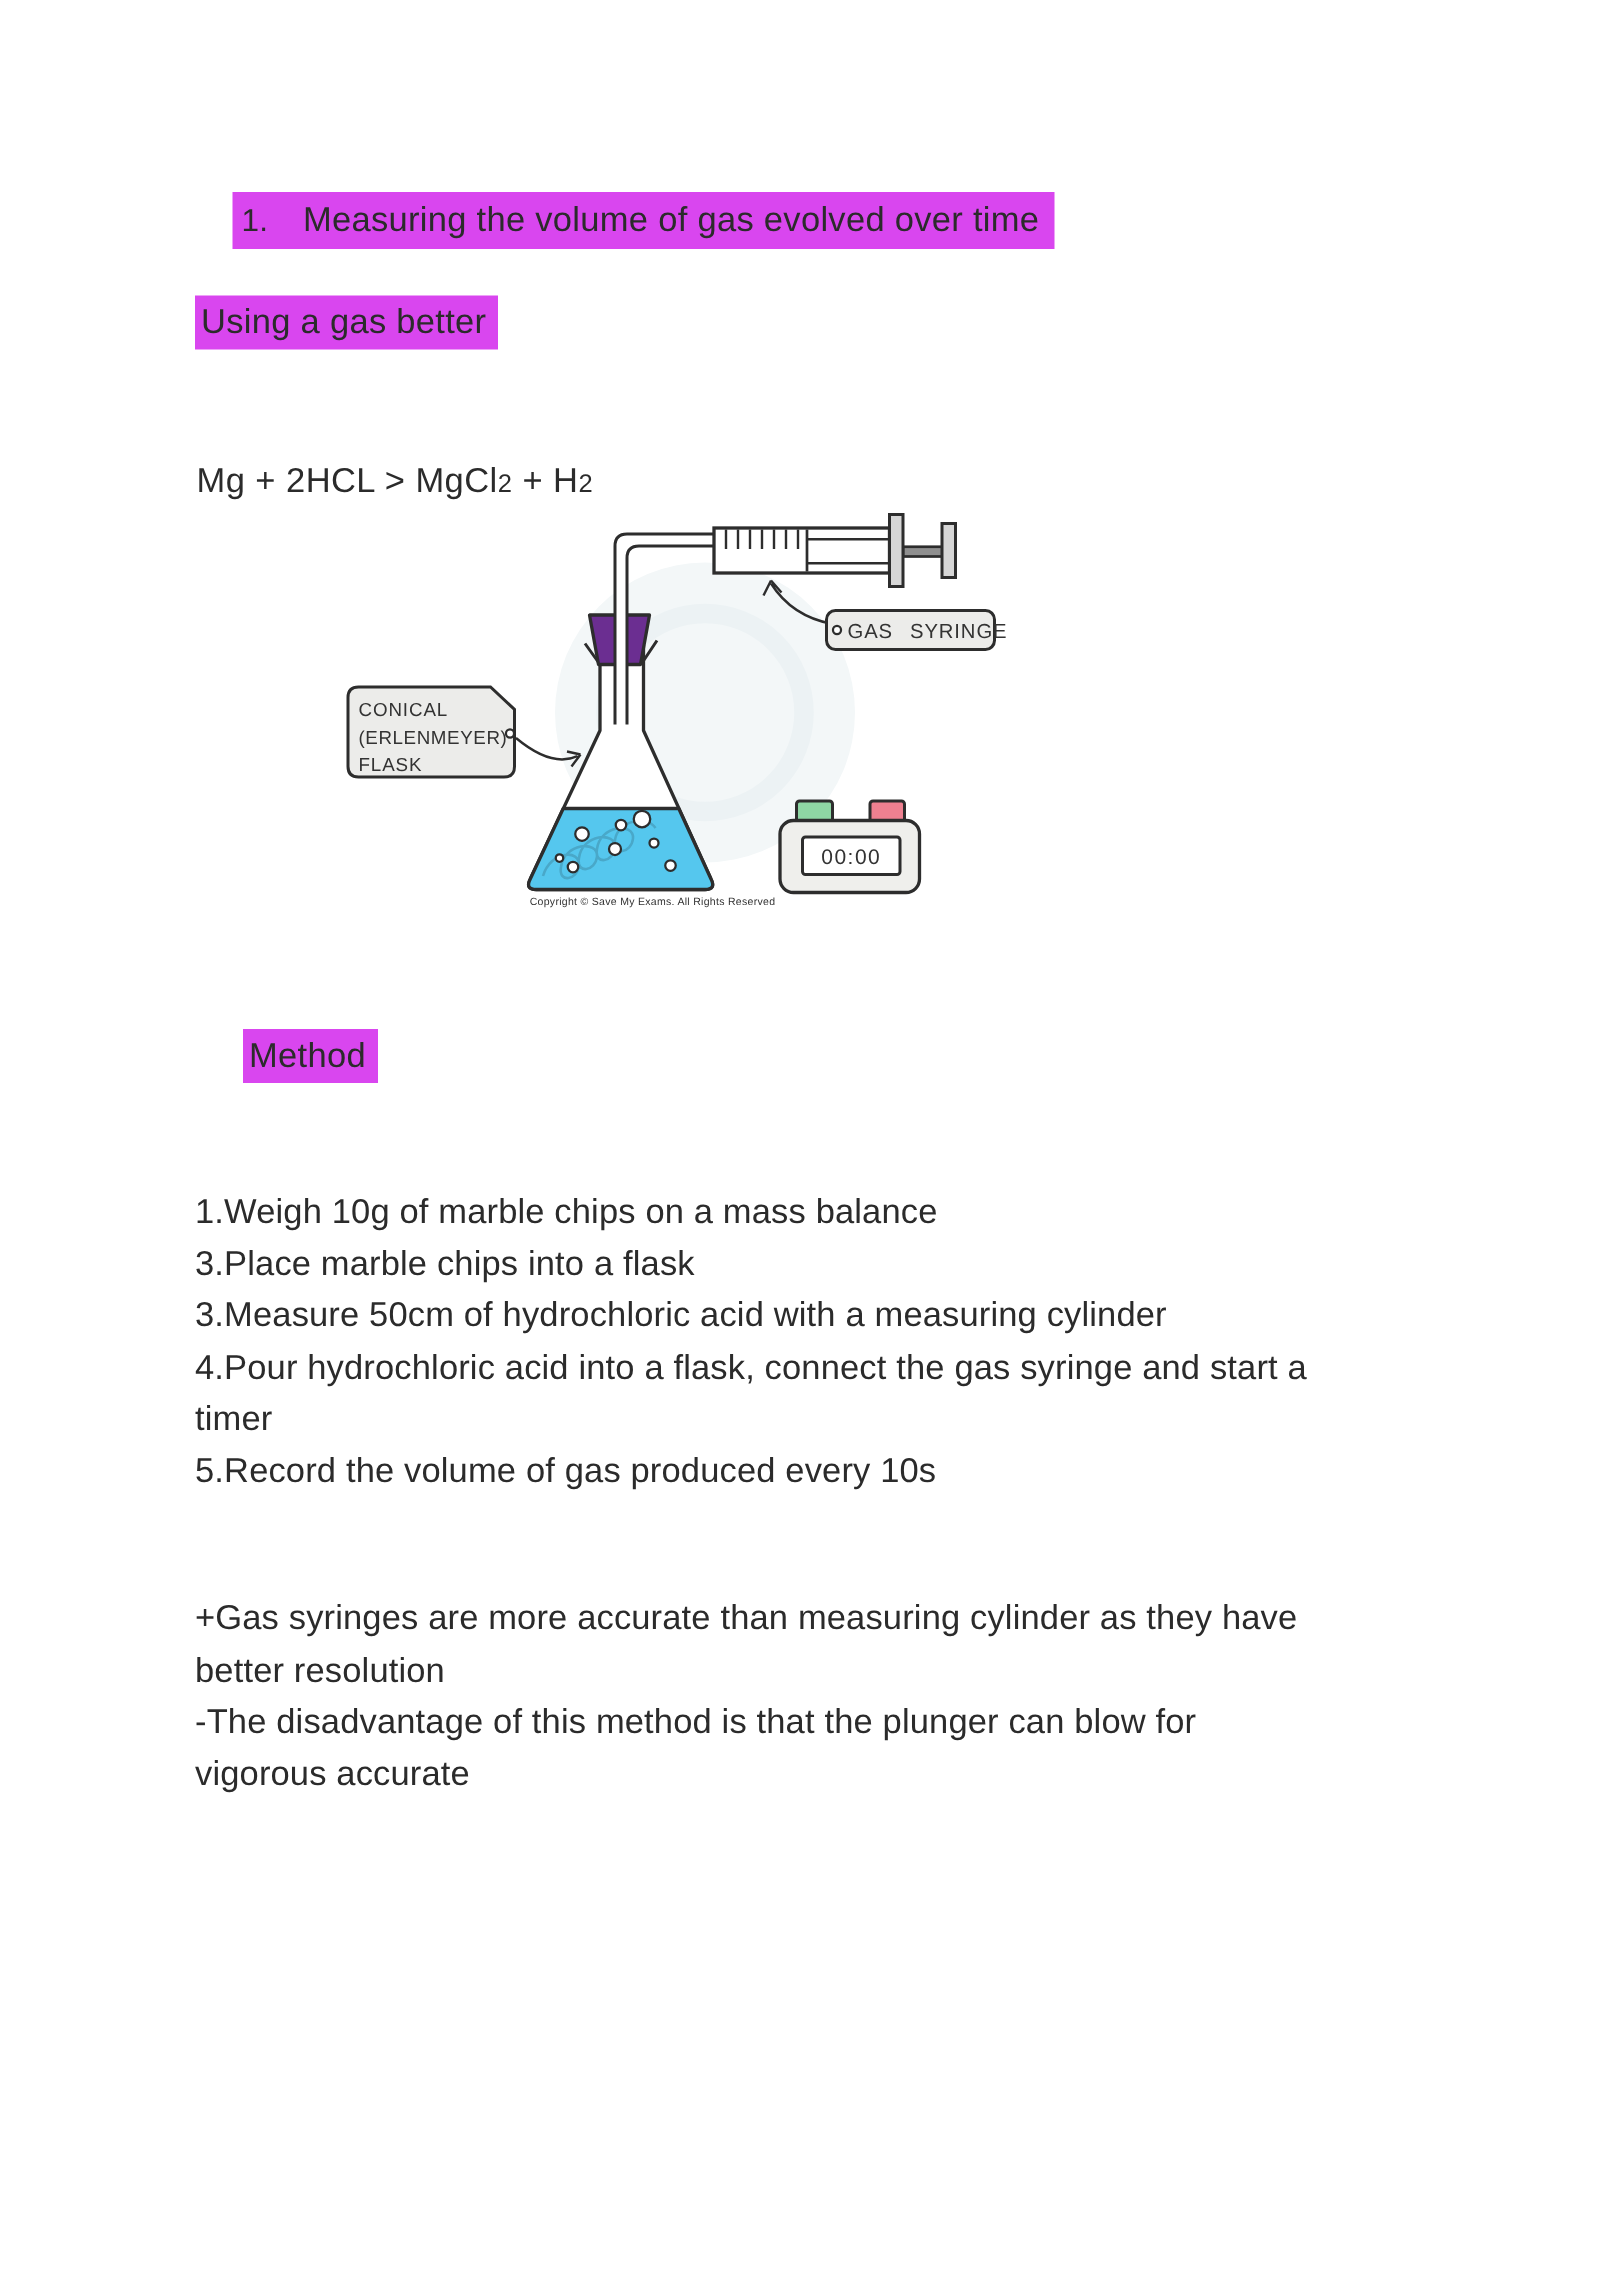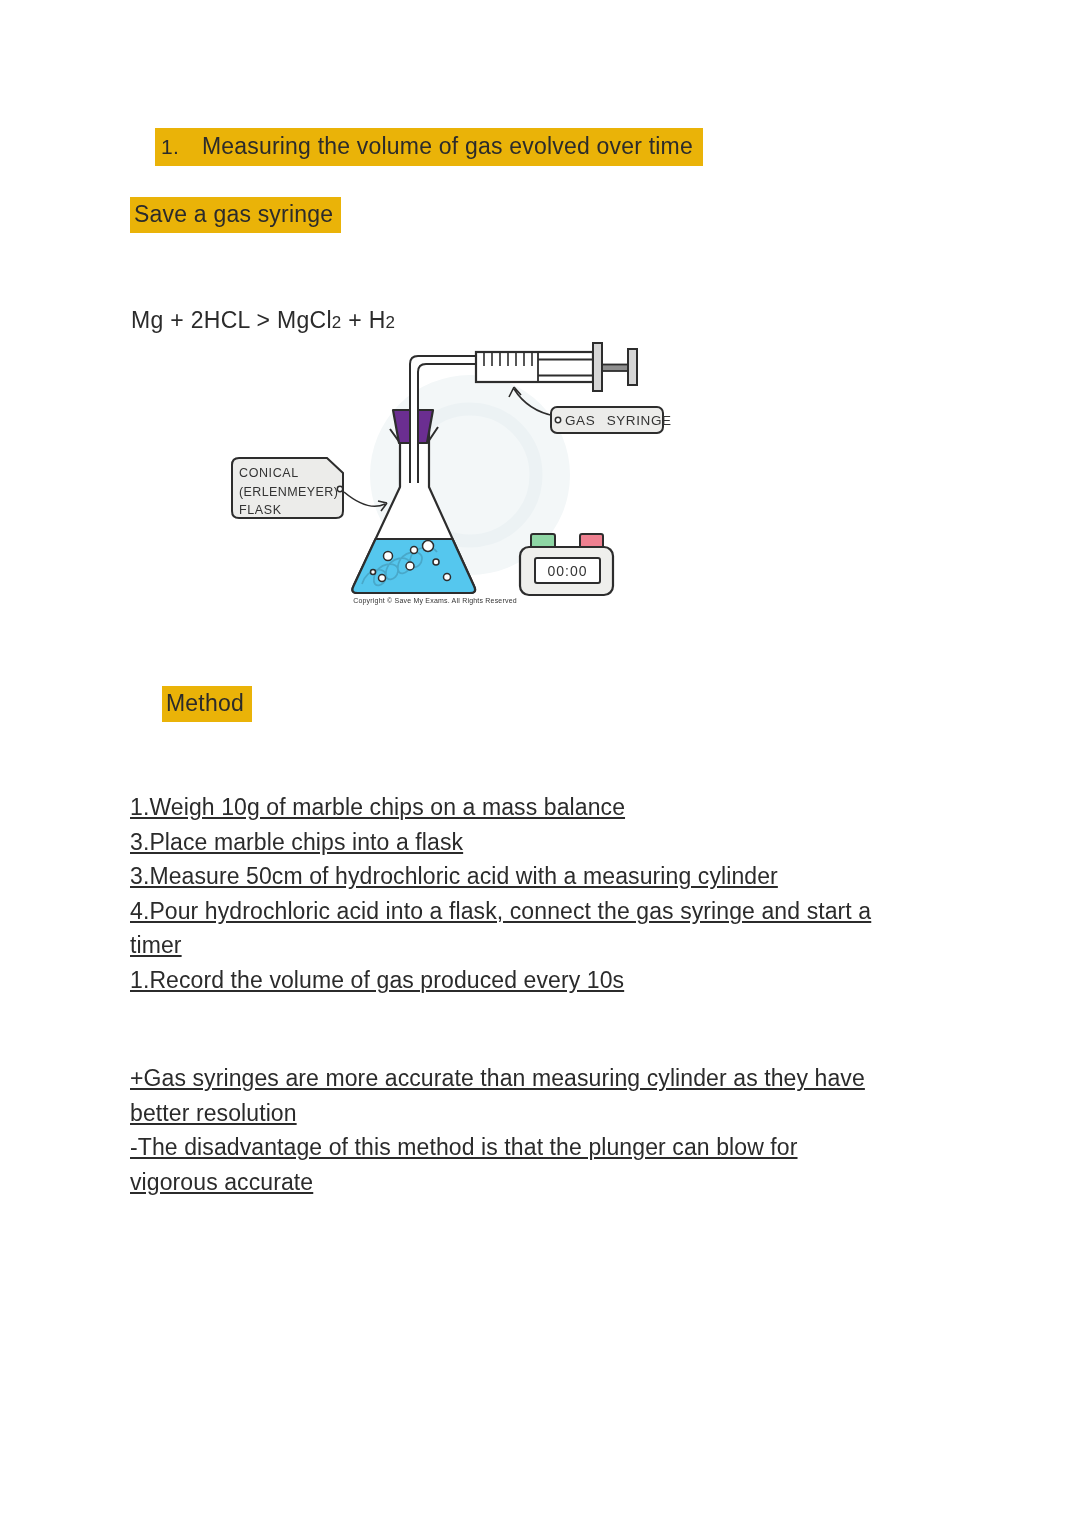--- a/index.html
+++ b/index.html
@@ -1,39 +1,39 @@
 <!DOCTYPE html>
 <html><head>
 <meta charset="utf-8">
 <style>
   html,body{margin:0;padding:0;}
   body{
     width:1080px;height:1525px;background:#ffffff;position:relative;
     font-family:"Liberation Sans",sans-serif;color:#2b2b2b;overflow:hidden;
   }
   .abs{position:absolute;}
-  .hl{background:#eab308;text-align:center;}
+  .hl{background:#d946ef;text-align:center;}
   .title-line{font-size:23px;padding:5px 10px 6px 6px;letter-spacing:.2px;}
   .title-num{font-size:21px;margin-right:23px;}
   .subtitle-line{font-size:23px;padding:4px 8px 5px 4px;letter-spacing:.2px;}
   .equation{font-size:23px;letter-spacing:.3px;margin-top:36px;}
   .equation .subnum{font-size:17px;}
   .method-heading{font-size:23px;padding:4px 8px 5px 4px;letter-spacing:.2px;margin-left:32px;}
-  .textblock{font-size:23px;line-height:34.6px;letter-spacing:.1px;text-decoration:underline;}
+  .textblock{font-size:23px;line-height:34.6px;letter-spacing:.1px;}
   .textblock .line{white-space:nowrap;}
   svg text{font-family:"Liberation Sans",sans-serif;fill:#333333;}
 </style>
 </head>
 <body>
 
 <div class="abs hl title-line" style="left:155px;top:128px;">
   <span class="title-num">1.</span><span>Measuring the volume of gas evolved over time</span>
 </div>
 
-<div class="abs hl subtitle-line" style="left:130px;top:197px;">Save a gas syringe</div>
+<div class="abs hl subtitle-line" style="left:130px;top:197px;">Using a gas better</div>
 
 <div class="abs equation" style="left:131px;top:271px;">
   <span>Mg + 2HCL &gt; MgCl</span><span class="subnum">2</span><span> + H</span><span class="subnum">2</span>
 </div>
 
 <div class="abs" style="left:230px;top:335px;width:450px;height:285px;">
 <svg width="450" height="285" viewBox="0 0 450 285">
 
   <g>
     <circle cx="240" cy="140" r="100" fill="#f3f7f8"></circle>
@@ -102,21 +102,21 @@
 </div>
 
 <div class="abs hl method-heading" style="left:130px;top:686px;">Method</div>
 
 <div class="abs textblock" style="left:130px;top:790px;width:900px;">
     <div class="line">1.Weigh 10g of marble chips on a mass balance</div>
     <div class="line">3.Place marble chips into a flask</div>
     <div class="line">3.Measure 50cm of hydrochloric acid with a measuring cylinder</div>
     <div class="line">4.Pour hydrochloric acid into a flask, connect the gas syringe and start a</div>
     <div class="line">timer</div>
-    <div class="line">1.Record the volume of gas produced every 10s</div>
+    <div class="line">5.Record the volume of gas produced every 10s</div>
   </div>
 
 <div class="abs textblock" style="left:130px;top:1061px;width:900px;">
     <div class="line">+Gas syringes are more accurate than measuring cylinder as they have</div>
     <div class="line">better resolution</div>
     <div class="line">-The disadvantage of this method is that the plunger can blow for</div>
     <div class="line">vigorous accurate</div>
   </div>
 
 </body></html>

